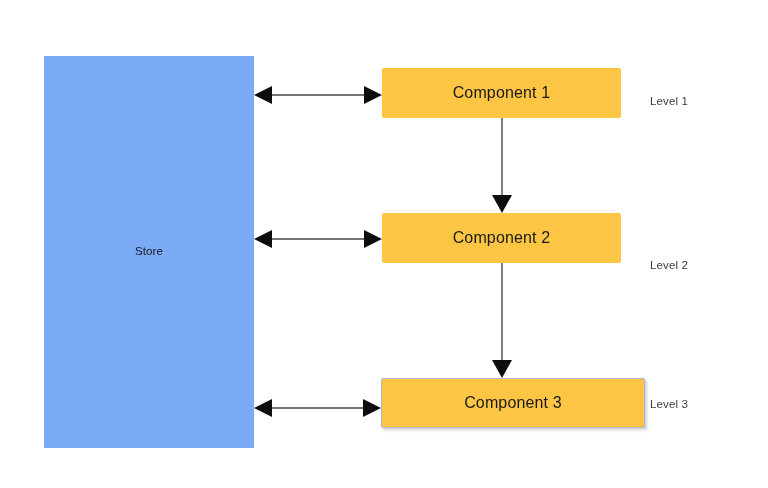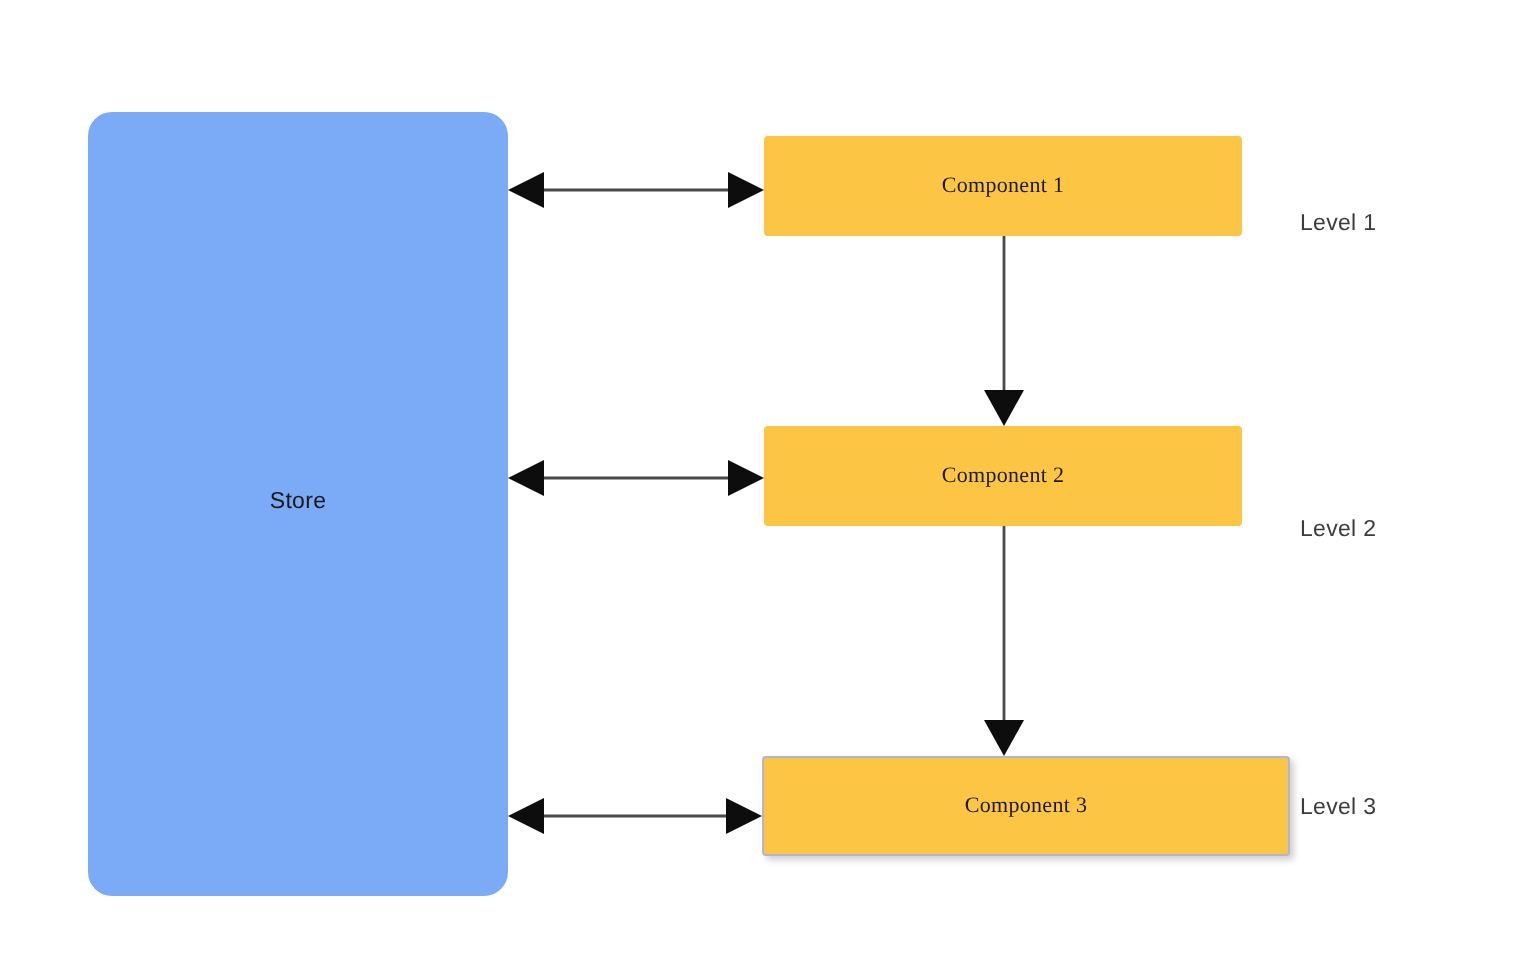--- a/index.html
+++ b/index.html
@@ -20,21 +20,21 @@
   }
 
   
   .store-node {
     position: absolute;
     left: 44px;
     top: 56px;
     width: 210px;
     height: 392px;
     background: #7BAAF7;
-    border-radius: 12px;
+    border-radius: 0;
     display: flex;
     align-items: center;
     justify-content: center;
   }
   .store-label {
     font-size: 11.5px;
     color: #1a1a1a;
     letter-spacing: 0.15px;
     line-height: 1;
     user-select: none;
@@ -56,39 +56,38 @@
   .component-node.lvl1 { top: 68px; }
   .component-node.lvl2 { top: 213px; text-align: right; }
   .component-node.lvl3 {
     top: 378px;
     left: 381px;
     width: 264px;
     border: 1px solid #AFB6D4;
     box-shadow: 2px 2px 3px rgba(120,120,130,0.35);
   }
   .component-label {
-    font-size: 11px;
+    font-size: 16px;
     color: #1a1a1a;
     letter-spacing: 0.15px;
     line-height: 1;
     user-select: none;
-    font-family: Liberation Serif, serif;
   }
 
   
   .level-label {
     position: absolute;
     left: 650px;
     font-size: 11.5px;
     color: #3c3c3c;
     letter-spacing: 0.15px;
     line-height: 1;
     user-select: none;
   }
-  .level-label.l1 { top: 107px; }
+  .level-label.l1 { top: 96px; }
   .level-label.l2 { top: 234px; margin-top: 26px; }
   .level-label.l3 { top: 399px; }
 
   
   .connectors {
     position: absolute;
     left: 0;
     top: 0;
     width: 768px;
     height: 488px;

